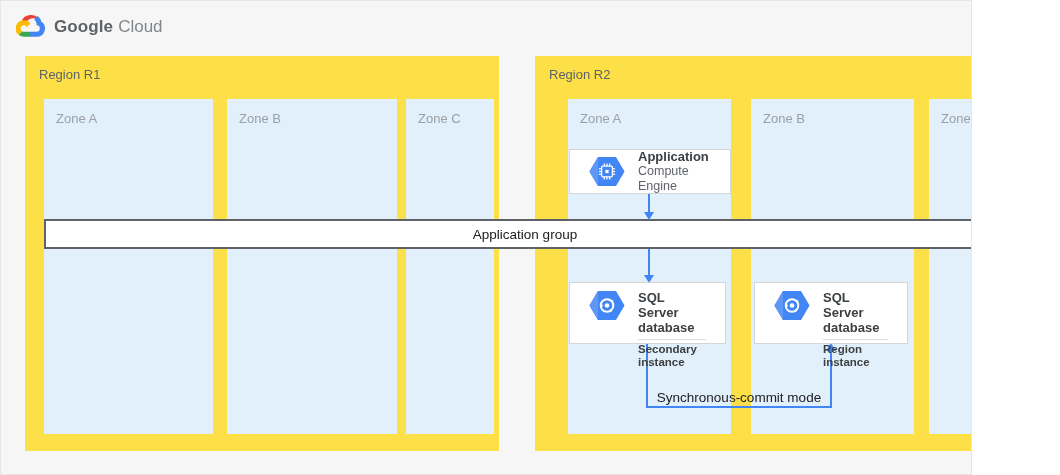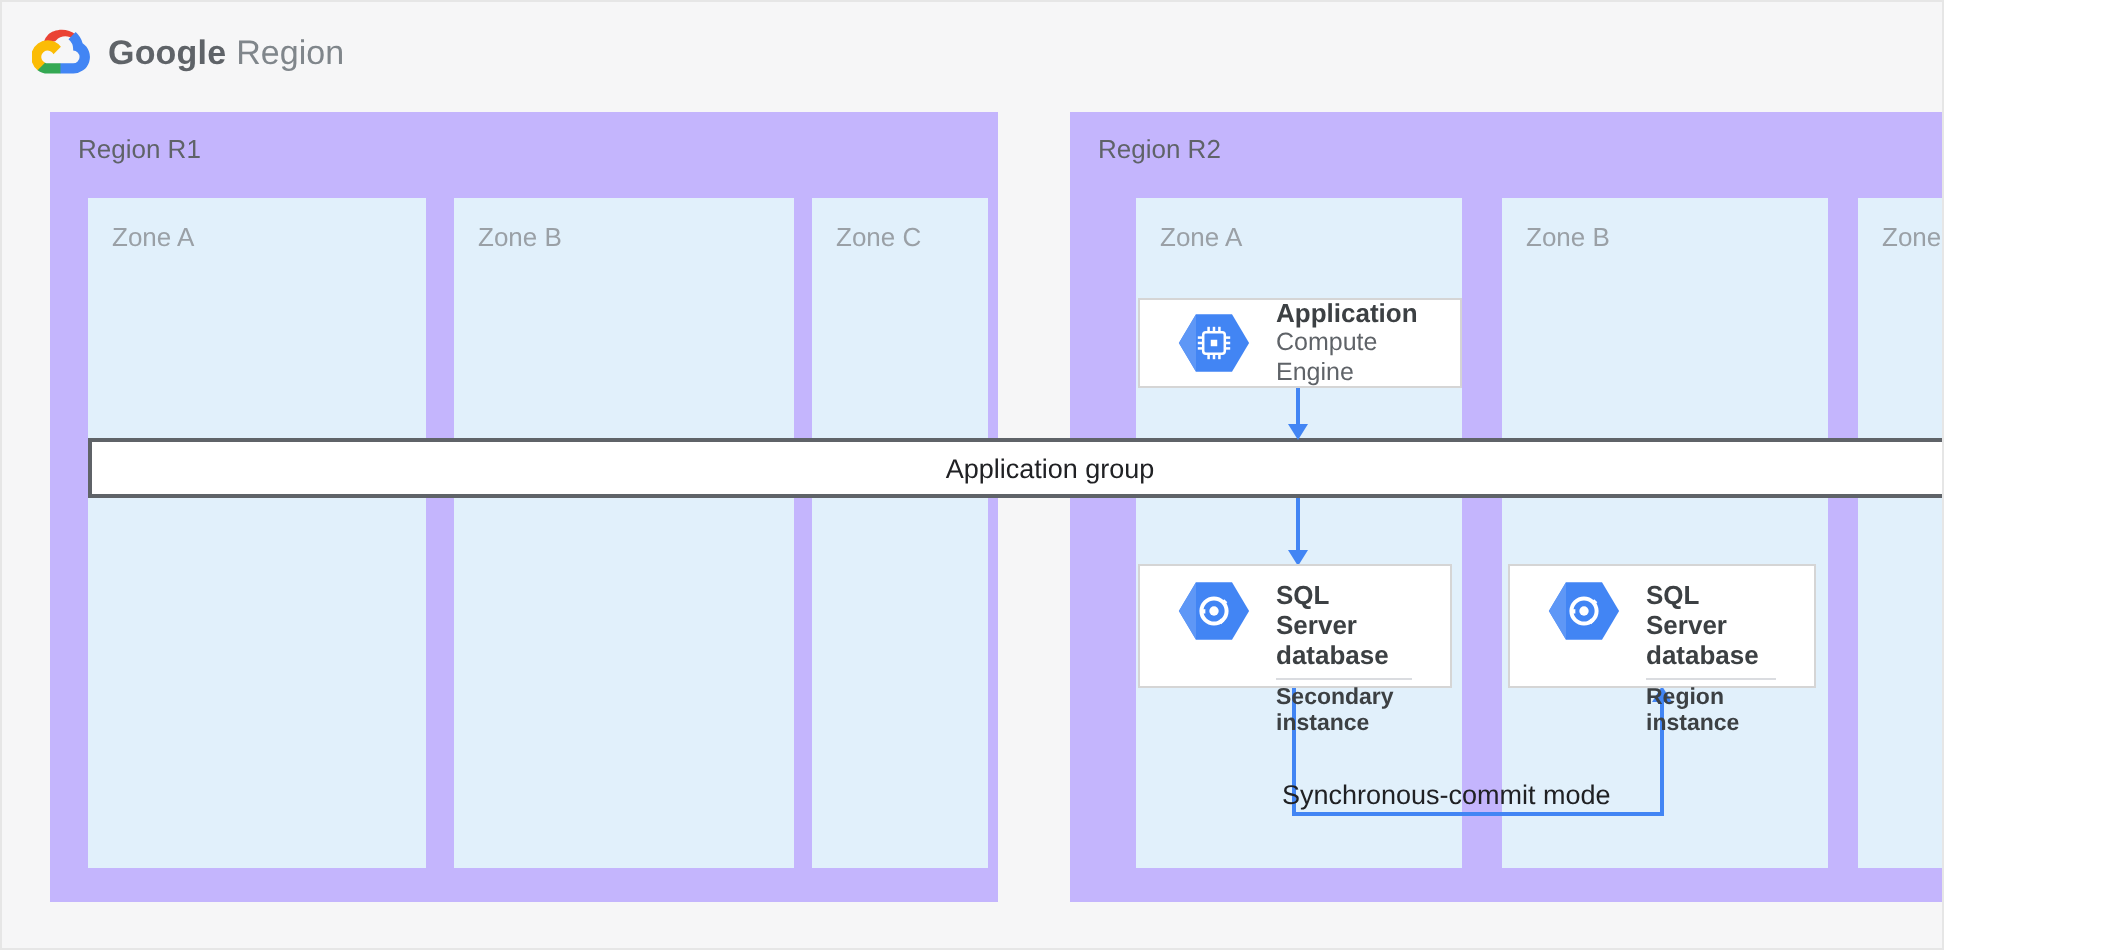--- a/index.html
+++ b/index.html
@@ -9,21 +9,21 @@
     border:1px solid #e6e6e6;
     font-family:"Liberation Sans",sans-serif;
     -webkit-font-smoothing:antialiased;
   }
   
   .logo{position:absolute;left:15px;top:13px;display:flex;align-items:center;}
   .logo svg{width:29px;height:25px;display:block;}
   .logo-g{font-size:17px;color:#5f6368;font-weight:600;margin-left:9px;letter-spacing:.1px;}
   .logo-c{font-size:17px;color:#80868b;font-weight:400;margin-left:5px;}
   
-  .region{position:absolute;top:55px;height:395px;background:#c4b5fd;}
+  .region{position:absolute;top:55px;height:395px;background:#fde047;}
   .region-label{position:absolute;left:14px;top:11px;font-size:13px;color:#5f6368;}
   .zone{position:absolute;top:43px;height:335px;background:#e1f0fb;}
   .zone-label{position:absolute;left:12px;top:12px;font-size:13px;color:#9aa0a6;}
   
   .avail-bar{
     position:absolute;left:43px;top:218px;width:962px;height:30px;
     background:#ffffff;border:2px solid #5f6368;box-sizing:border-box;
     display:flex;align-items:center;justify-content:center;
     font-size:13.5px;color:#202124;z-index:5;
   }
@@ -39,38 +39,38 @@
   .sql-node{top:281px;height:62px;align-items:flex-start;padding-top:7px;}
   .sql-node .node-text{flex:1 1 auto;}
   .sql-node .node-title{font-weight:700;}
   .divider{border-top:1px solid #dadce0;margin:4px 0 3px 0;}
   .node-instance{font-size:11.5px;font-weight:700;color:#3c4043;line-height:13px;}
   .sql-secondary{left:568px;width:157px;}
   .sql-standby{left:753px;width:154px;}
   
   .arrows{position:absolute;left:0;top:0;z-index:6;pointer-events:none;}
   .sync-label{
-    position:absolute;left:640px;top:389px;width:196px;text-align:left;
+    position:absolute;left:640px;top:389px;width:196px;text-align:center;
     font-size:13.5px;color:#202124;z-index:7;
   }
 </style>
 </head>
 <body>
 
 <div class="canvas">
 
   <div class="logo">
     <svg viewBox="0 0 24 22" aria-hidden="true">
       <path fill="#ea4335" d="M16.23 6.31l2.25-2.25.15-.95C14.53-.62 8.46.8 6.4 2.88A8.27 8.27 0 0 0 4.16 6.7l.8-.11 4.5-.74s.23-.38.35-.36c2-2.2 5.37-2.45 7.67-.53l-1.25 1.35z"></path>
       <path fill="#4285f4" d="M21.51 6.69a10.14 10.14 0 0 0-3.06-4.93l-3.16 3.16a5.59 5.59 0 0 1 2.06 4.44v.56a2.81 2.81 0 0 1 0 5.62h-5.62l-.56.57v3.37l.56.56h5.62a7.3 7.3 0 0 0 4.16-13.35z"></path>
       <path fill="#34a853" d="M6.12 20.04h5.62v-4.5H6.12a2.78 2.78 0 0 1-1.16-.25l-.8.24-2.26 2.25-.2.76a7.27 7.27 0 0 0 4.42 1.5z"></path>
       <path fill="#fbbc05" d="M6.12 5.44a7.3 7.3 0 0 0-4.41 13.1l3.26-3.26a2.81 2.81 0 1 1 3.72-3.72l3.26-3.26a7.27 7.27 0 0 0-5.83-2.86z"></path>
     </svg>
     <span class="logo-g">Google</span>
-    <span class="logo-c">Region</span>
+    <span class="logo-c">Cloud</span>
   </div>
 
   <div class="region" style="left:24px;width:474px;">
     <div class="region-label">Region R1</div>
     <div class="zone" style="left:19px;width:169px;">
       <div class="zone-label">Zone A</div>
     </div>
     <div class="zone" style="left:202px;width:170px;">
       <div class="zone-label">Zone B</div>
     </div>

